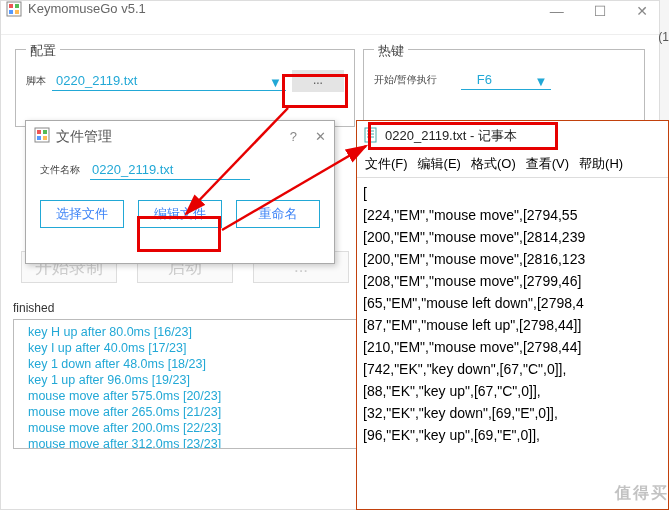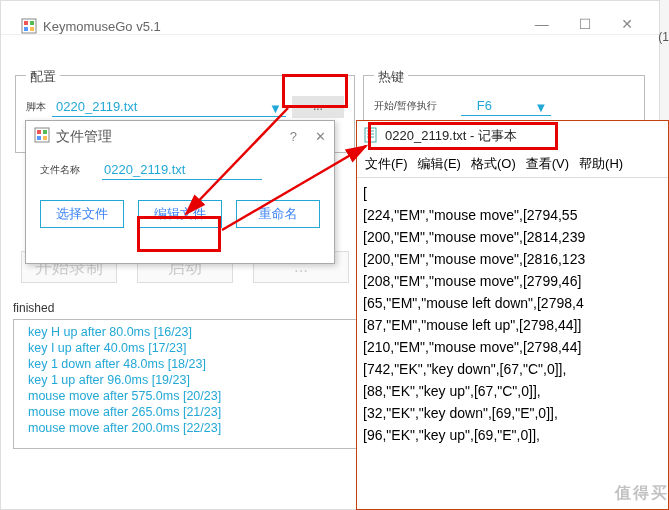--- a/index.html
+++ b/index.html
@@ -1,26 +1,26 @@
 <!DOCTYPE html>
 <html><head>
 <meta charset="utf-8">
 <style>
 * { box-sizing: border-box; margin: 0; padding: 0; font-family: "Microsoft YaHei", sans-serif; }
 body { width: 669px; height: 510px; background: #f5f5f5; position: relative; overflow: hidden; font-size: 13px; }
 
 
 .main-window { position: absolute; left: 0; top: 0; width: 660px; height: 510px; background: #fff; border: 1px solid #ddd; }
-.titlebar { height: 34px; display: flex; align-items: flex-end; padding: 0 20px; background: #fff; border-bottom: 1px solid #eee; }
+.titlebar { height: 34px; display: flex; align-items: flex-start; padding: 0 5px; background: #fff; border-bottom: 1px solid #eee; }
 .titlebar .ico { width: 16px; height: 16px; margin-right: 6px; }
 .titlebox { color: #666; font-size: 13px; flex: 1; }
 .winbtns { display: flex; gap: 18px; color: #888; font-size: 14px; }
 .winbtn { cursor: pointer; padding: 2px 6px; }
 
-.content { padding: 14px; display: flex; gap: 8px; margin-top: 26px; }
+.content { padding: 14px; display: flex; gap: 8px; }
 .panel { border: 1px solid #bbb; flex: 1; padding: 6px 10px 34px 10px; position: relative; }
 .panel-title { position: relative; top: -14px; background: #fff; display: inline-block; padding: 0 4px; color: #444; font-size: 13px; }
 .row { display: flex; align-items: center; gap: 6px; }
 .label { color: #444; font-size: 10px; }
 .dropdown { color: #22a8d6; flex: 1; border-bottom: 1px solid #22a8d6; padding: 2px 4px; position: relative; }
 .dropdown-caret { position: absolute; right: 4px; top: 4px; color: #22a8d6; }
 .dots-btn { width: 52px; height: 22px; background: #e4e4e4; text-align: center; color: #555; font-size: 12px; line-height: 20px; }
 
 
 .ghost-row { display: flex; gap: 20px; position: absolute; left: 20px; top: 250px; }
@@ -29,21 +29,21 @@
 
 .status { position: absolute; left: 12px; top: 300px; font-size: 12px; color: #333; }
 .log-box { position: absolute; left: 12px; top: 318px; width: 636px; height: 130px; border: 1px solid #bbb; padding: 4px 14px; overflow: hidden; }
 .log-line { color: #22a8d6; font-size: 12.5px; line-height: 16px; white-space: nowrap; }
 
 
 .dialog { position: absolute; left: 25px; top: 120px; width: 310px; height: 144px; background: #fff; border: 1px solid #aaa; box-shadow: 2px 2px 6px rgba(0,0,0,0.2); }
 .dialog-title { display: flex; align-items: center; padding: 6px 8px; gap: 6px; }
 .dialog-title .ttl { flex: 1; color: #555; font-size: 14px; }
 .dialog-body { padding: 8px 14px; }
-.file-input { display: flex; align-items: center; gap: 22px; }
+.file-input { display: flex; align-items: center; gap: 10px; }
 .file-input input { color: #22a8d6; border: none; border-bottom: 1px solid #22a8d6; outline: none; font-size: 13px; width: 160px; padding: 2px; }
 .dlg-btns { display: flex; gap: 14px; margin-top: 20px; }
 .dlg-btn { flex: 1; height: 28px; border: 1.5px solid #22a8d6; color: #3b82f6; display: flex; align-items: center; justify-content: center; font-size: 13px; cursor: pointer; background: #fff; }
 
 
 .notepad { position: absolute; left: 356px; top: 120px; width: 313px; height: 390px; background: #fff; border: 1px solid #c2410c; }
 .np-title { height: 30px; background: #fff; display: flex; align-items: center; padding: 0 6px; gap: 6px; }
 .np-title .caption { font-size: 13px; color: #222; }
 .np-menu { display: flex; gap: 2px; padding: 2px 4px; border-bottom: 1px solid #ddd; font-size: 13px; background: #fff; }
 .np-menu span { padding: 2px 4px; }
@@ -112,20 +112,21 @@
 
   <div class="status">finished</div>
   <div class="log-box">
     <div class="log-line">key H up after 80.0ms [16/23]</div>
     <div class="log-line">key I up after 40.0ms [17/23]</div>
     <div class="log-line">key 1 down after 48.0ms [18/23]</div>
     <div class="log-line">key 1 up after 96.0ms [19/23]</div>
     <div class="log-line">mouse move after 575.0ms [20/23]</div>
     <div class="log-line">mouse move after 265.0ms [21/23]</div>
     <div class="log-line">mouse move after 200.0ms [22/23]</div>
+    <div class="log-line">mouse move after 312.0ms [23/23]</div>
   </div>
 </div>
 
 <div class="dialog">
   <div class="dialog-title">
     <span class="ico">
       <svg viewBox="0 0 16 16">
           <rect x="1" y="1" width="14" height="14" fill="#fff" stroke="#888"></rect>
           <rect x="3" y="3" width="4" height="4" fill="#e55"></rect>
           <rect x="9" y="3" width="4" height="4" fill="#5b5"></rect>

